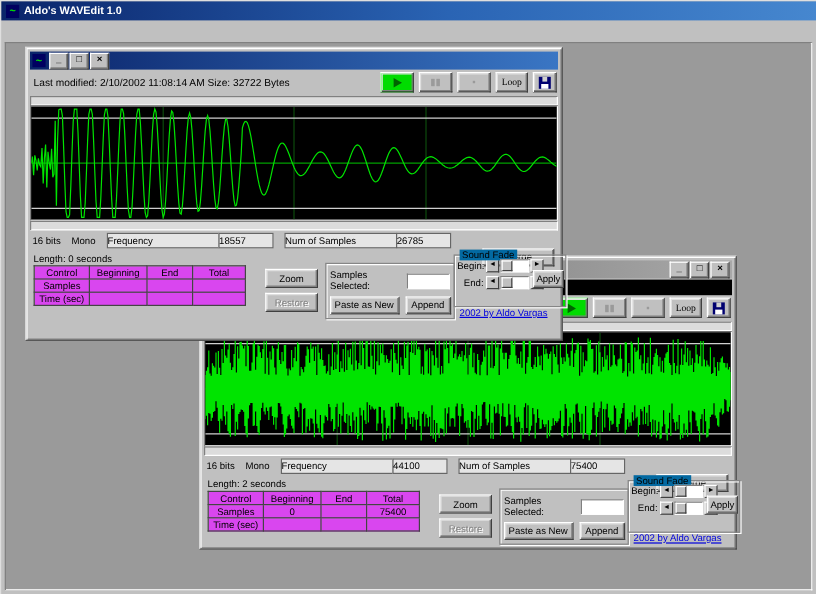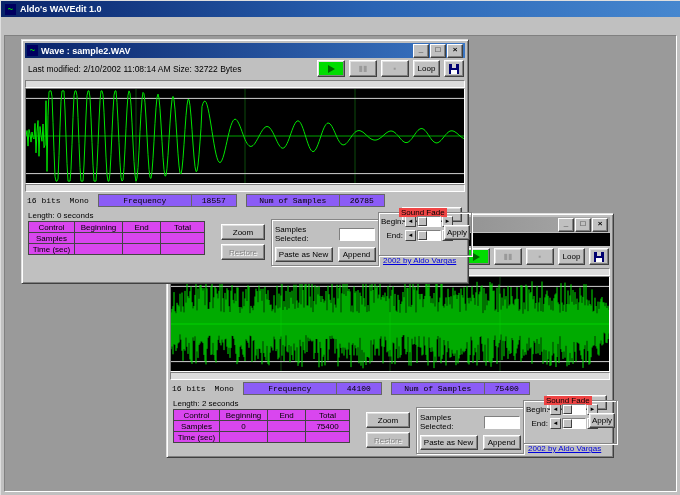--- a/index.html
+++ b/index.html
@@ -40,54 +40,54 @@
   .playbtns{position:absolute;right:1px;top:2px;display:flex;gap:4px;align-items:center;}
   .btn{background:#c0c0c0;border:1px solid;border-color:#fff #404040 #404040 #fff;
        box-shadow:inset -1px -1px 0 #808080,inset 1px 1px 0 #dfdfdf;
        font-family:"Liberation Sans",sans-serif;font-size:8px;color:#000;
        display:flex;align-items:center;justify-content:center;padding:0;cursor:default;box-sizing:border-box;}
   .pbtn{width:28px;height:17px;}
   .playbtn{background:#00dc00;}
   .tri{width:0;height:0;border-left:7px solid #006400;border-top:4px solid transparent;
        border-bottom:4px solid transparent;}
   .gray{color:#9a9a9a;}
-  .loopbtn{width:27px;height:17px;}
+  .loopbtn{width:27px;height:17px;font-family:Liberation Serif, serif;}
   .savebtn{width:20px;height:17px;}
   .floppy{width:10px;height:10px;background:#000070;position:relative;}
   .floppy::before{content:"";position:absolute;top:0;left:3px;width:4px;height:4px;background:#cfcfcf;}
   .floppy::after{content:"";position:absolute;bottom:0;left:2px;width:6px;height:4px;background:#fff;}
   .strip{height:8px;margin:0 0;background:#dcdcdc;border:1px solid;
          border-color:#808080 #fff #fff #808080;box-sizing:border-box;}
   .waveform{height:96px;background:#000;border:1px solid;border-color:#808080 #fff #fff #808080;
             box-sizing:border-box;overflow:hidden;}
   .waveform svg{display:block;}
   
   .panel{position:relative;height:75px;font-size:8px;}
-  .inforow{position:absolute;top:2px;left:2px;display:flex;align-items:center;gap:9px;font-family:Liberation Mono, monospace;}
+  .inforow{position:absolute;top:2px;left:2px;display:flex;align-items:center;gap:9px;}
   .pair{display:flex;}
-  .pcell{background:#8b5cf6;border:1px solid #666;height:11px;line-height:11px;text-align:center;}
+  .pcell{background:#e5e5e5;border:1px solid #666;height:11px;line-height:11px;}
   .pl{width:92px;} .pv{width:44px;margin-left:-1px;}
   .mergebtn{position:absolute;right:3px;top:15px;width:60px;height:15px;}
   .lenlabel{position:absolute;left:3px;top:19px;}
   table.seltable{position:absolute;left:3px;top:29px;border-collapse:collapse;}
   .seltable td,.seltable th{border:1px solid #444;background:#d946ef;font-size:8px;font-weight:normal;
       text-align:center;height:11px;padding:0 1px;box-sizing:border-box;}
   .c0{width:46px;} .c1{width:48px;} .c2{width:38px;} .c3{width:44px;}
   .zoombtn{position:absolute;left:196px;top:32px;width:44px;height:16px;}
   .restorebtn{position:absolute;left:196px;top:52px;width:44px;height:16px;color:#838383;
       text-shadow:1px 1px 0 #fff;}
   .etched{border:1px solid #868686;box-shadow:inset 1px 1px 0 #fff,1px 1px 0 #fff;}
   .selgroup{position:absolute;left:246px;top:27px;width:106px;height:45px;}
   .selrow{display:flex;align-items:center;gap:3px;margin:5px 3px 4px;}
   .selinput{width:32px;height:11px;border:1px solid;border-color:#808080 #fff #fff #808080;
       background:#fff;font-size:8px;padding:0 1px;box-sizing:content-box;}
   .selbtnrow{display:flex;gap:5px;justify-content:center;}
   .pastebtn{width:58px;height:15px;} .appendbtn{width:38px;height:15px;}
   .fadegroup{position:absolute;left:353px;top:20px;width:92px;height:42px;}
-  .grouplabel{position:absolute;top:-5px;left:20px;background:#ef4444;padding:0 2px;text-align:right;}
+  .grouplabel{position:absolute;top:-5px;left:4px;background:#0369a1;padding:0 2px;text-align:right;}
   .faderow{display:flex;align-items:center;height:11px;margin:3px 1px 0 2px;gap:1px;}
   .fadelabel{width:22px;text-align:right;padding-right:1px;}
   .sarrow{width:9px;height:9px;background:#c0c0c0;border:1px solid;border-color:#fff #404040 #404040 #fff;
       font-size:6px;line-height:8px;text-align:center;flex:0 0 auto;}
   .strack{width:22px;height:9px;background:#fff;border:1px solid;border-color:#808080 #fff #fff #808080;
       position:relative;flex:0 0 auto;}
   .sthumb{position:absolute;left:0;top:0;width:7px;height:7px;background:#c0c0c0;
       border:1px solid;border-color:#fff #404040 #404040 #fff;}
   .applybtn{position:absolute;right:1px;top:12px;width:26px;height:15px;}
   .credit{position:absolute;left:358px;top:64px;color:#0000dd;text-decoration:underline;cursor:pointer;}
@@ -213,21 +213,20 @@
         </div>
         <button class="btn applybtn">Apply</button>
       </div>
       <a class="credit">2002 by Aldo Vargas</a>
     </div>
   </div>
 
   <div class="child" id="win1">
     <div class="wtitle active">
       <span class="wicon">~</span>
-      <span class="wtext">Wave : sample2.WAV</span>
       <span class="wbtns">
         <span class="wbtn">_</span>
         <span class="wbtn">□</span>
         <span class="wbtn">×</span>
       </span>
     </div>
     <div class="ctrlrow">
       <span class="meta">Last modified: 2/10/2002 11:08:14 AM   Size: 32722 Bytes</span>
       <span class="playbtns">
         <button class="btn pbtn playbtn">

